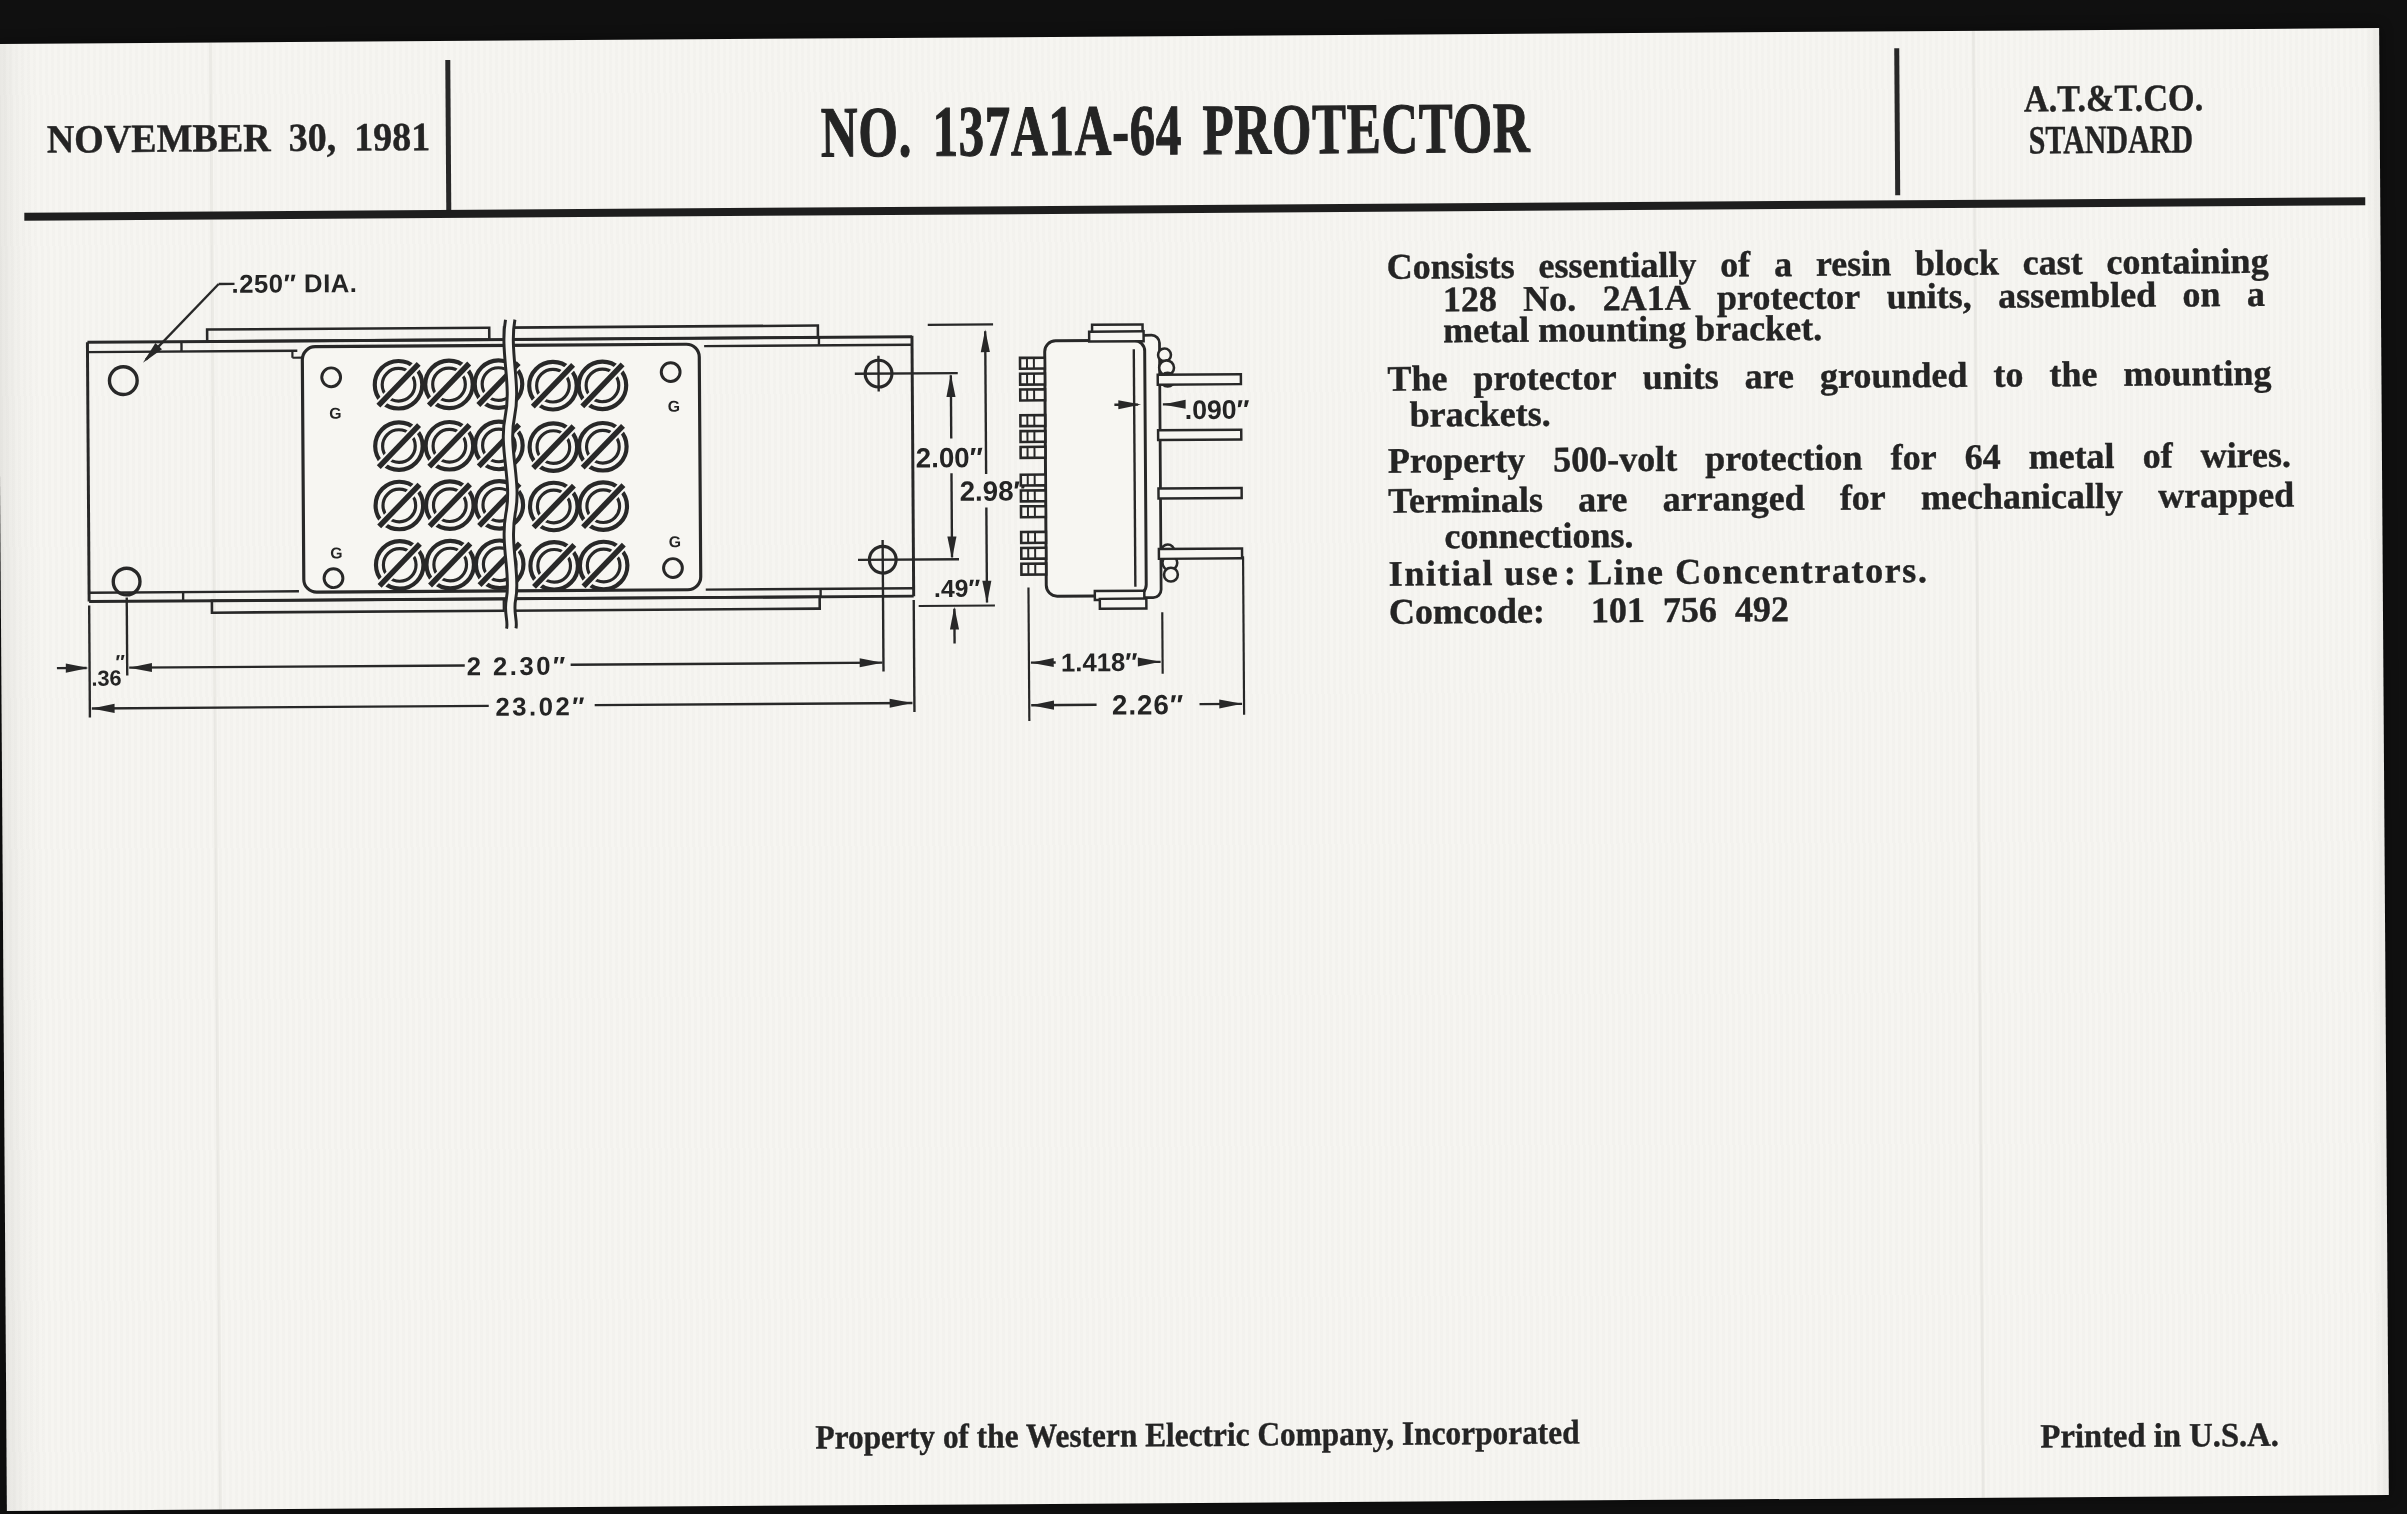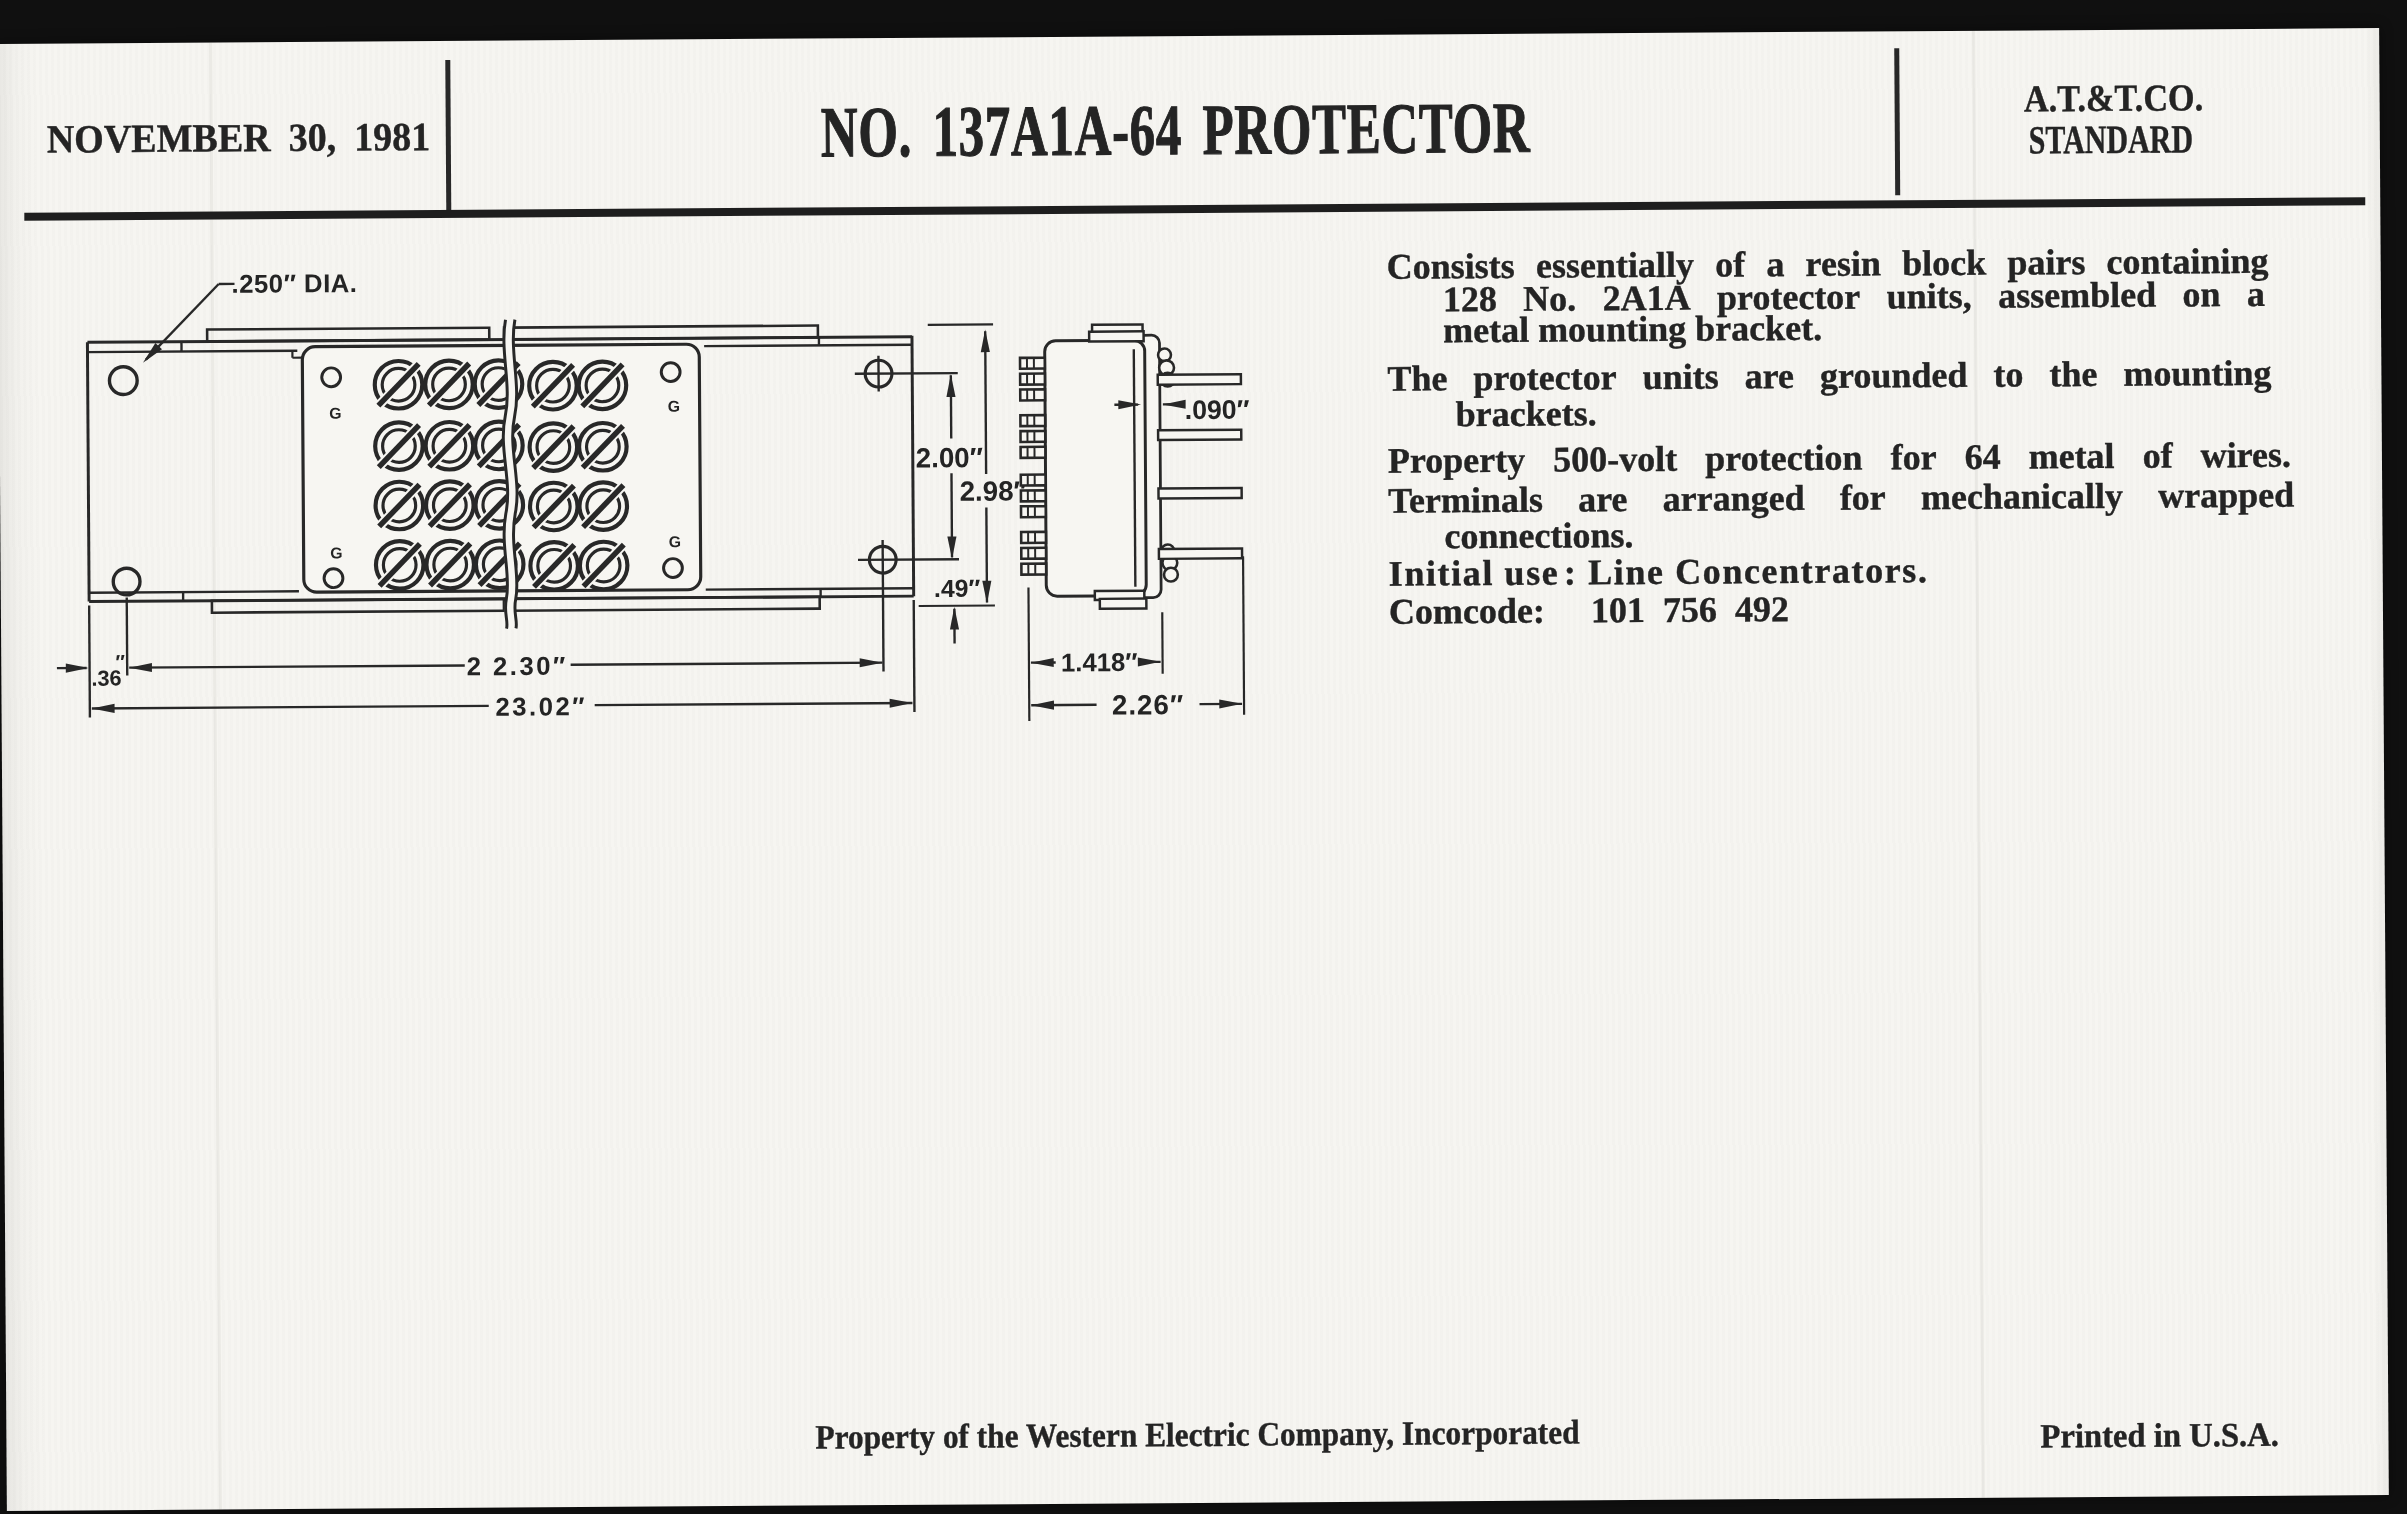--- a/index.html
+++ b/index.html
@@ -257,21 +257,21 @@
     </g>
   </svg>
 
 <div class="jl" style="left:1388px;top:211px;width:882px">
       <span>Consists</span>
       <span>essentially</span>
       <span>of</span>
       <span>a</span>
       <span>resin</span>
       <span>block</span>
-      <span>pairs</span>
+      <span>cast</span>
       <span>containing</span>
     </div>
 <div class="jl" style="left:1444px;top:244px;width:822px">
       <span>128</span>
       <span>No.</span>
       <span>2A1A</span>
       <span>protector</span>
       <span>units,</span>
       <span>assembled</span>
       <span>on</span>
@@ -281,21 +281,21 @@
 <div class="jl" style="left:1388px;top:323px;width:884px">
       <span>The</span>
       <span>protector</span>
       <span>units</span>
       <span>are</span>
       <span>grounded</span>
       <span>to</span>
       <span>the</span>
       <span>mounting</span>
     </div>
-<div class="pl" style="left:1456px;top:359px">brackets.</div>
+<div class="pl" style="left:1410px;top:359px">brackets.</div>
 <div class="jl" style="left:1388px;top:405px;width:903px">
       <span>Property</span>
       <span>500-volt</span>
       <span>protection</span>
       <span>for</span>
       <span>64</span>
       <span>metal</span>
       <span>of</span>
       <span>wires.</span>
     </div>

